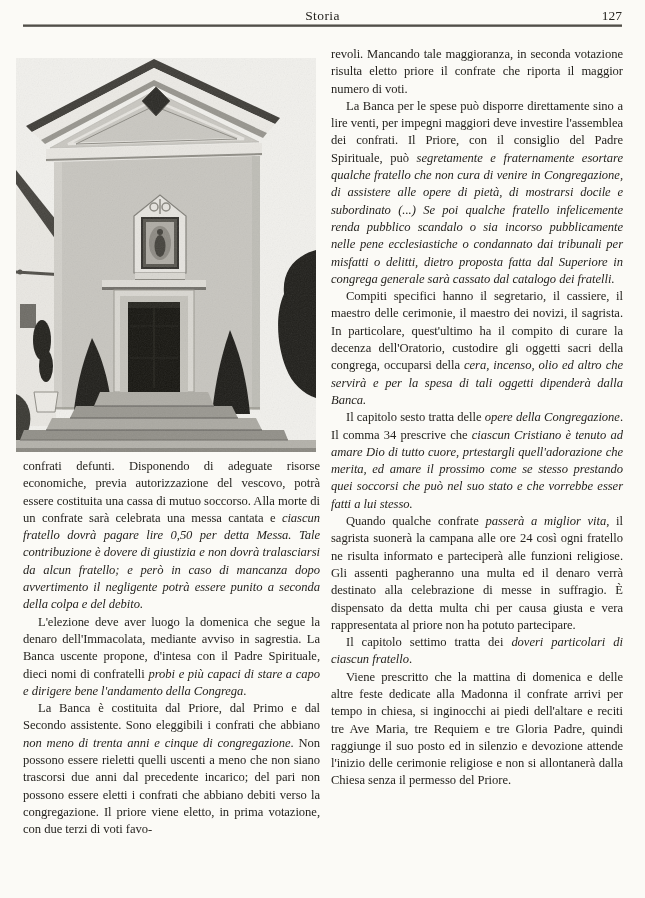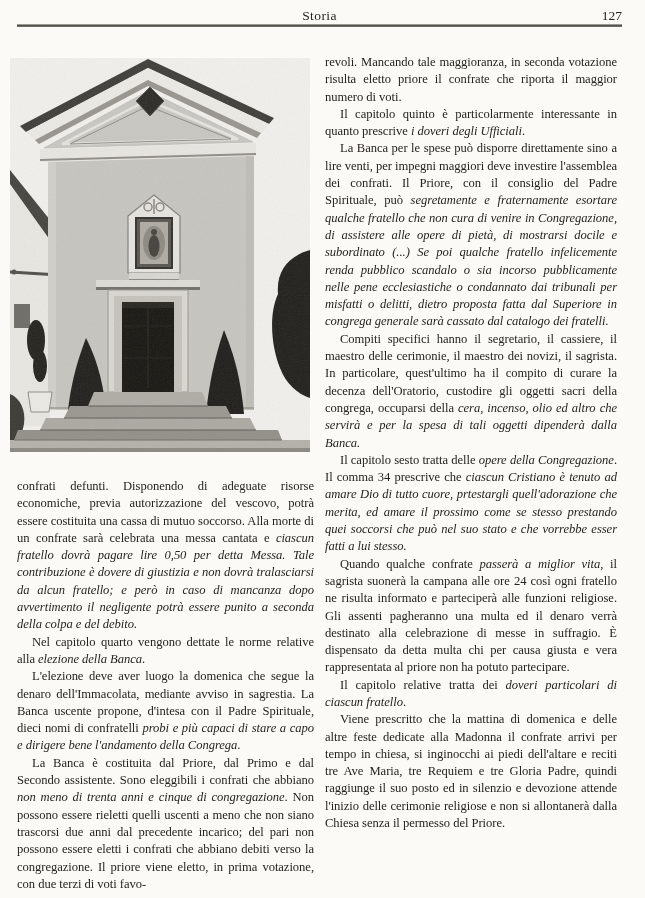--- a/index.html
+++ b/index.html
@@ -4,21 +4,21 @@
 <style>
   :root{
     --paper:#fbfaf6;
     --ink:#262420;
   }
   html,body{margin:0;padding:0;background:#e8e8e8;}
   .page{
     position:relative;
     width:645px;height:898px;
     box-sizing:border-box;
-    padding:8px 23px 0 17px;
+    padding:8px 23px 0 23px;
     background:var(--paper);
     overflow:hidden;
     font-family:"Liberation Serif","DejaVu Serif",serif;
     color:var(--ink);
   }
   header.page-head{
     position:relative;
     height:15px;
   }
   .running-head{
@@ -43,22 +43,22 @@
     gap:11px;
     align-items:flex-start;
   }
   .col-left{width:297px;flex:0 0 297px;}
   .col-right{width:292px;flex:0 0 292px;padding-top:13px;}
   .photo{
     display:block;
     margin:31px 0 0 -7px;
     width:300px;height:394px;
   }
-  .coltext{margin-top:14px;}
-  .col-left .coltext{margin-top:26px;}
+  .coltext{margin-top:6px;}
+  .col-left .coltext{margin-top:6px;}
   .coltext p{
     margin:0;
     font-size:12.6px;
     line-height:17.3px;
     text-align:justify;
     letter-spacing:-0.05px;
   }
   .coltext p.indent{text-indent:15px;}
   .coltext .it{font-style:italic;}
 </style>
@@ -170,33 +170,31 @@
           <line x1="30" y1="372" x2="246" y2="372" stroke="#5f5d58" stroke-width="1"></line>
           <line x1="4" y1="382" x2="272" y2="382" stroke="#6f6d67" stroke-width="1"></line>
           <rect x="0" y="390" width="300" height="4" fill="#8a8881"></rect>
         </g>
 
         <rect x="0" y="0" width="300" height="394" filter="url(#grain)" opacity="0.55"></rect>
       </svg>
 
       <div class="coltext">
           <p class=""><span>confrati defunti. Disponendo di adeguate risorse economiche, previa autorizzazione del vescovo, potrà essere costituita una cassa di mutuo soccorso. Alla morte di un confrate sarà celebrata una messa cantata e </span><span class="it">ciascun fratello dovrà pagare lire 0,50 per detta Messa. Tale contribuzione è dovere di giustizia e non dovrà tralasciarsi da alcun fratello; e però in caso di mancanza dopo avvertimento il negligente potrà essere punito a seconda della colpa e del debito.</span></p>
-          <p class="indent"><span>Nel capitolo quarto vengono dettate le norme relative alla </span><span class="it">elezione della Banca</span><span>.</span></p>
           <p class="indent"><span>L'elezione deve aver luogo la domenica che segue la denaro dell'Immacolata, mediante avviso in sagrestia. La Banca uscente propone, d'intesa con il Padre Spirituale, dieci nomi di confratelli </span><span class="it">probi e più capaci di stare a capo e dirigere bene l'andamento della Congrega</span><span>.</span></p>
           <p class="indent"><span>La Banca è costituita dal Priore, dal Primo e dal Secondo assistente. Sono eleggibili i confrati che abbiano </span><span class="it">non meno di trenta anni e cinque di congregazione</span><span>. Non possono essere rieletti quelli uscenti a meno che non siano trascorsi due anni dal precedente incarico; del pari non possono essere eletti i confrati che abbiano debiti verso la congregazione. Il priore viene eletto, in prima votazione, con due terzi di voti favo-</span></p>
         </div>
     </div>
 
     <div class="col-right">
       <div class="coltext">
           <p class=""><span>revoli. Mancando tale maggioranza, in seconda votazione risulta eletto priore il confrate che riporta il maggior numero di voti.</span></p>
-          <p class="indent"><span>Il capitolo quinto è particolarmente interessante in quanto prescrive </span><span class="it">i doveri degli Ufficiali</span><span>.</span></p>
           <p class="indent"><span>La Banca per le spese può disporre direttamente sino a lire venti, per impegni maggiori deve investire l'assemblea dei confrati. Il Priore, con il consiglio del Padre Spirituale, può </span><span class="it">segretamente e fraternamente esortare qualche fratello che non cura di venire in Congregazione, di assistere alle opere di pietà, di mostrarsi docile e subordinato (...) Se poi qualche fratello infelicemente renda pubblico scandalo o sia incorso pubblicamente nelle pene ecclesiastiche o condannato dai tribunali per misfatti o delitti, dietro proposta fatta dal Superiore in congrega generale sarà cassato dal catalogo dei fratelli.</span></p>
           <p class="indent"><span>Compiti specifici hanno il segretario, il cassiere, il maestro delle cerimonie, il maestro dei novizi, il sagrista. In particolare, quest'ultimo ha il compito di curare la decenza dell'Oratorio, custodire gli oggetti sacri della congrega, occuparsi della </span><span class="it">cera, incenso, olio ed altro che servirà e per la spesa di tali oggetti dipenderà dalla Banca.</span></p>
           <p class="indent"><span>Il capitolo sesto tratta delle </span><span class="it">opere della Congregazione</span><span>. Il comma 34 prescrive che </span><span class="it">ciascun Cristiano è tenuto ad amare Dio di tutto cuore, prtestargli quell'adorazione che merita, ed amare il prossimo come se stesso prestando quei soccorsi che può nel suo stato e che vorrebbe esser fatti a lui stesso.</span></p>
           <p class="indent"><span>Quando qualche confrate </span><span class="it">passerà a miglior vita</span><span>, il sagrista suonerà la campana alle ore 24 così ogni fratello ne risulta informato e parteciperà alle funzioni religiose. Gli assenti pagheranno una multa ed il denaro verrà destinato alla celebrazione di messe in suffragio. È dispensato da detta multa chi per causa giusta e vera rappresentata al priore non ha potuto partecipare.</span></p>
-          <p class="indent"><span>Il capitolo relative tratta dei </span><span class="it">doveri particolari di ciascun fratello</span><span>.</span></p>
+          <p class="indent"><span>Il capitolo settimo tratta dei </span><span class="it">doveri particolari di ciascun fratello</span><span>.</span></p>
           <p class="indent"><span>Viene prescritto che la mattina di domenica e delle altre feste dedicate alla Madonna il confrate arrivi per tempo in chiesa, si inginocchi ai piedi dell'altare e reciti tre Ave Maria, tre Requiem e tre Gloria Padre, quindi raggiunge il suo posto ed in silenzio e devozione attende l'inizio delle cerimonie religiose e non si allontanerà dalla Chiesa senza il permesso del Priore.</span></p>
         </div>
     </div>
 
   </main>
 </div>
 
 </body></html>

